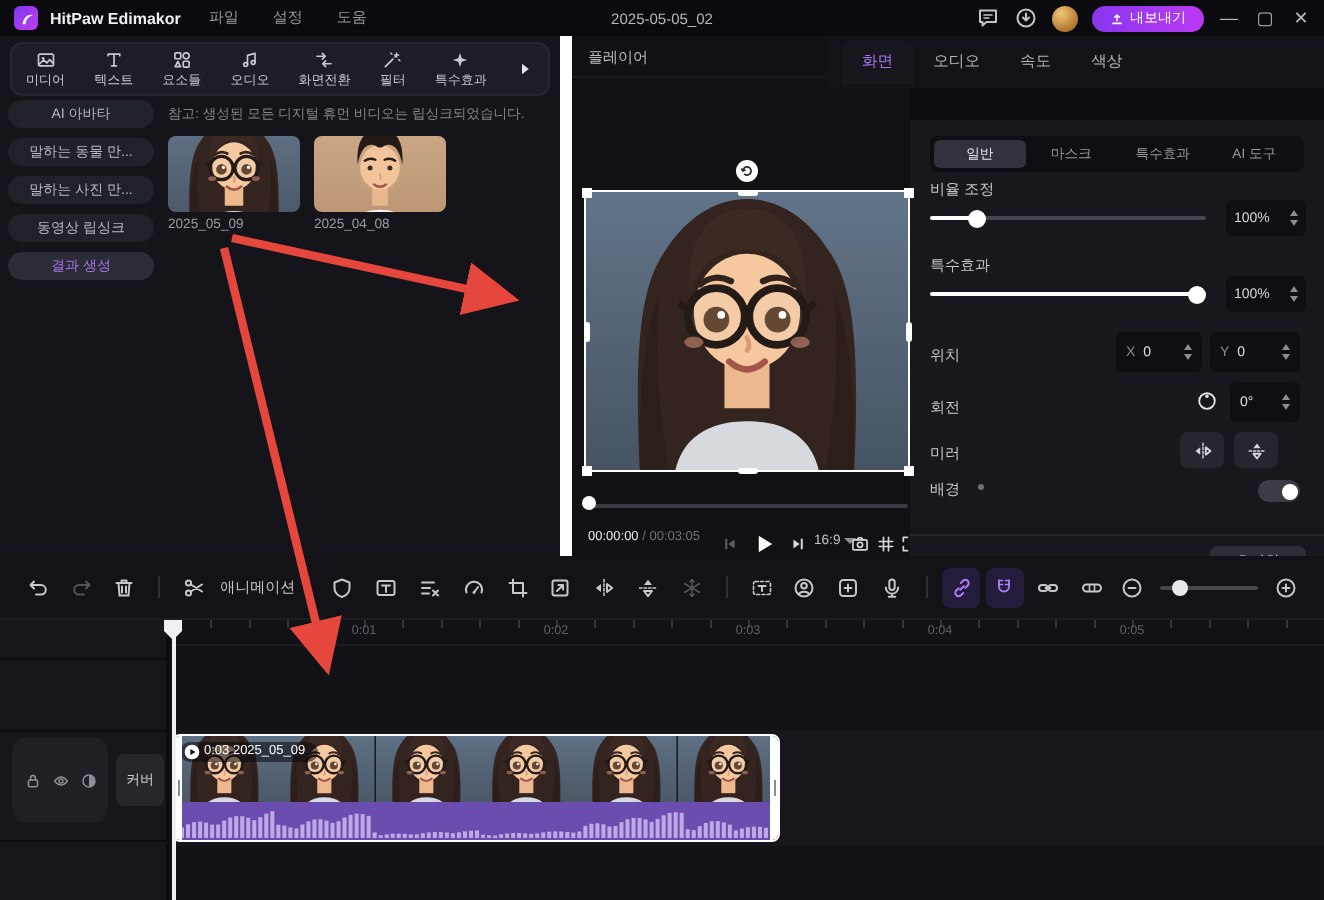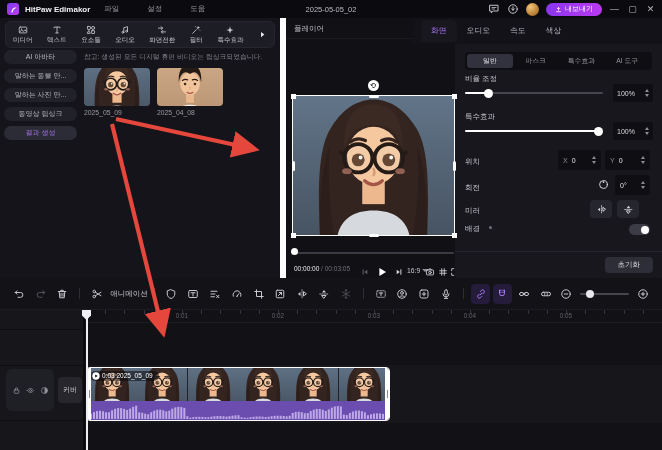--- a/index.html
+++ b/index.html
@@ -3,21 +3,21 @@
 <meta charset="utf-8">
 <style>
 *{margin:0;padding:0;box-sizing:border-box}
 html,body{background:#060609;font-family:"Liberation Sans","DejaVu Sans",sans-serif}
 #app{position:relative;width:662px;height:450px;overflow:hidden;background:#0e0e12;color:#cfcfd6;font-size:8px}
 svg.ic{display:block;stroke:currentColor;fill:none;stroke-width:2;stroke-linecap:round;stroke-linejoin:round}
 
 .topbar{position:absolute;left:0;top:0;width:662px;height:18px;background:#0b0b0f;display:flex;align-items:center;z-index:5}
 .logo{width:12px;height:12px;border-radius:3px;margin:0 6px 0 7px;background:linear-gradient(135deg,#7b3bf0,#c13bf0);display:flex;align-items:center;justify-content:center}
 .appname{font-size:8px;font-weight:bold;color:#f0f0f4;margin-right:14px;white-space:nowrap}
-.menu{display:flex;gap:28px;color:#96969e;font-size:7.5px}
+.menu{display:flex;gap:17px;color:#96969e;font-size:7.5px}
 .ptitle{position:absolute;left:50%;transform:translateX(-50%);color:#b9b9c1;font-size:7.5px}
 .tbright{margin-left:auto;display:flex;align-items:center;gap:7px;padding-right:6px}
 .tbicon{width:12px;height:12px;color:#c3c3cb}
 .tbicon svg{width:12px;height:12px}
 .avatar{width:13px;height:13px;border-radius:50%;background:radial-gradient(circle at 35% 30%,#f2c577,#b1782f 70%,#8a5a1e)}
 .exportbtn{height:13px;display:flex;align-items:center;gap:3px;padding:0 9px;border-radius:7px;background:linear-gradient(90deg,#8a35ee,#bb3af2);color:#fff;font-size:7px}
 .exportbtn svg{width:7px;height:7px}
 .winbtn{color:#b4b4bc;font-size:9px;width:11px;text-align:center;line-height:18px}
 
 .mediapanel{position:absolute;left:0;top:18px;width:280px;height:260px;background:#14141a}
@@ -56,21 +56,21 @@
 .pbtn svg{width:10px;height:10px}
 .pbtn.play svg{width:14px;height:14px}
 .pbtn.dim{color:#5c5c66}
 .aspect{position:absolute;left:121px;top:249px;font-size:6.8px;color:#c3c3cb;display:flex;align-items:center;gap:2px}
 .caret{width:0;height:0;border-left:3px solid transparent;border-right:3px solid transparent;border-top:3.5px solid #8d8d96}
 
 .inspector{position:absolute;left:413px;top:18px;width:249px;height:260px}
 .itabrow{position:absolute;left:0;top:0;width:249px;height:26px;background:#121218;display:flex;align-items:center;padding-left:8px}
 .itab{padding:5px 10px 6px;font-size:7.8px;color:#b3b3bb}
 .itab.active{background:#17171d;color:#a875f0;border-radius:6px 6px 0 0}
-.icontent{position:absolute;left:42px;top:26px;width:207px;height:234px;background:#17171d}
+.icontent{position:absolute;left:42px;top:42px;width:207px;height:234px;background:#17171d}
 .stabbar{position:absolute;left:10px;top:8px;width:187px;height:18px;background:#0e0e13;border-radius:4px;display:flex;padding:2px}
 .stab{flex:1;display:flex;align-items:center;justify-content:center;font-size:6.8px;color:#97979f;border-radius:3px;white-space:nowrap}
 .stab.active{background:#32323e;color:#e8e8ee}
 .ilabel{position:absolute;left:10px;font-size:7.5px;color:#c6c6ce}
 .strack{position:absolute;left:10px;width:138px;height:2px;background:#45454e;border-radius:1px}
 .sfill{position:absolute;left:0;top:0;height:2px;background:#fff;border-radius:1px}
 .sknob{position:absolute;top:-3.5px;width:9px;height:9px;border-radius:50%;background:#fff}
 .vbox{position:absolute;width:40px;height:18px;background:#0e0e13;border-radius:3px;display:flex;align-items:center;justify-content:space-between;padding:0 4px;font-size:7px;color:#d8d8de}
 .nbox{position:absolute;height:20px;background:#0e0e13;border-radius:3px;display:flex;align-items:center;gap:4px;padding:0 5px;font-size:7px}
 .nbox .dim{color:#8a8a93}.nbox .val{color:#e2e2e8}

